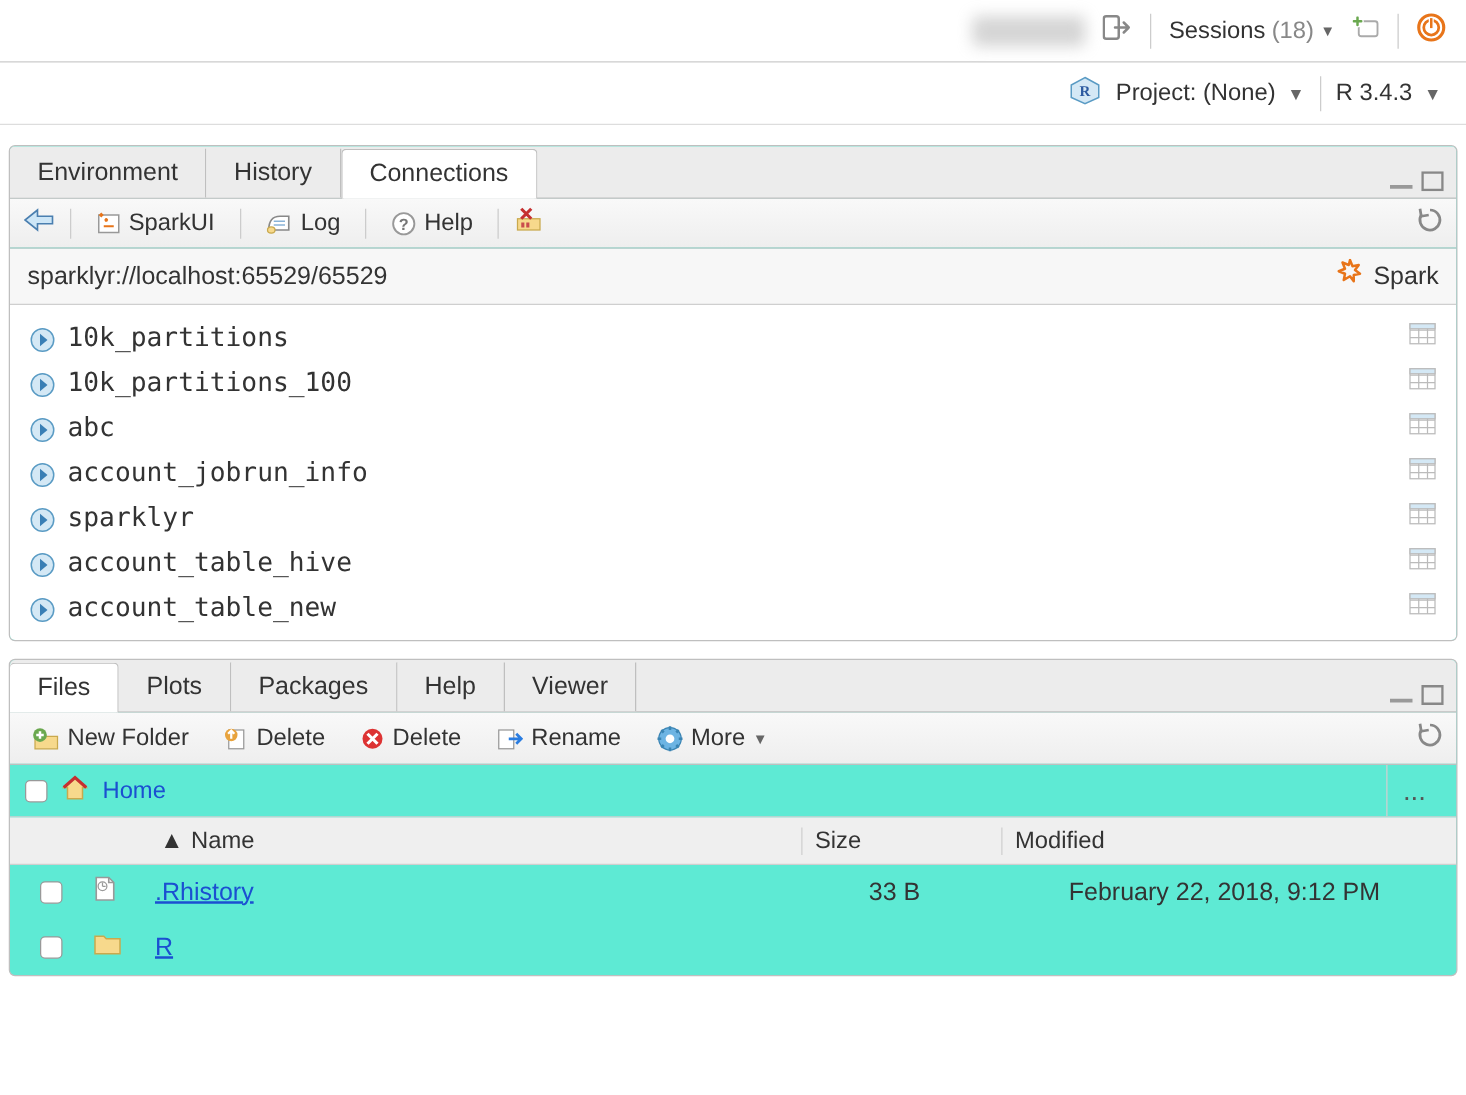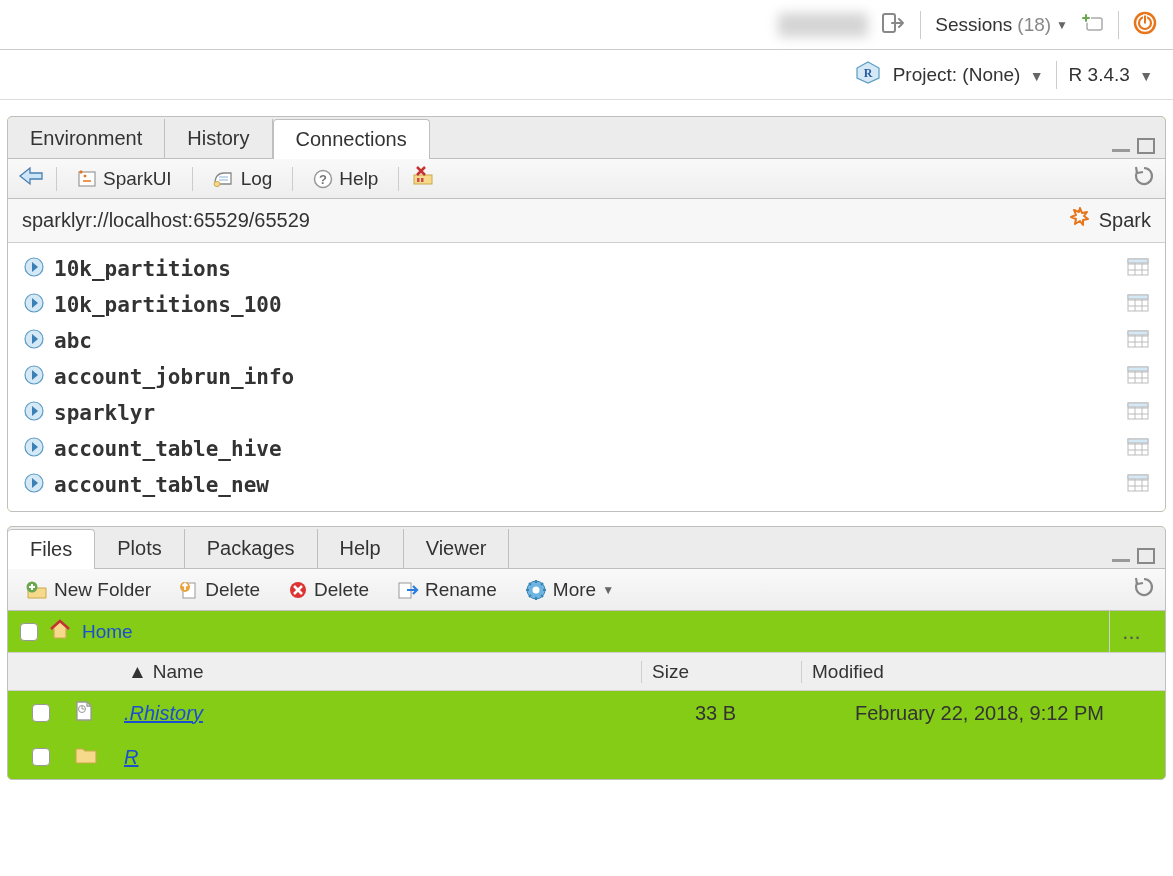--- a/index.html
+++ b/index.html
@@ -51,21 +51,21 @@
   }
   .projectbar .proj-label { color: #333;}
   .down-caret { font-size: 14px; color: #666; margin-left:4px;}
 
   
   .panel {
     margin: 16px 7px 0 7px;
     border: 1px solid #bfbfbf;
     border-radius: 5px;
     overflow: hidden;
-    background: #84cc16;
+    background: #5eead4;
   }
 
   
   .tabs {
     display: flex;
     align-items: flex-end;
     background: #ececec;
     border-bottom: 1px solid #bfbfbf;
     height: 42px;
     position: relative;
@@ -133,21 +133,21 @@
   
   .tablelist {
     padding: 8px 0;
     background:#fff;
   }
   .trow {
     display:flex;align-items:center;justify-content:space-between;
     padding: 6px 16px;
     font-size: 21px;
   }
-  .trow .left {display:flex;align-items:flex-start;gap:10px;font-weight:bold;}
+  .trow .left {display:flex;align-items:flex-end;gap:10px;}
   .tname { font-family: "Lucida Console", Monaco, monospace; font-size:21px;}
   .play-icon svg { display:block; }
 
   
   .panel2 { margin-top: 14px; }
 
   .filetoolbar {
     display:flex;align-items:center;
     height:42px;
     border-bottom:1px solid #bfbfbf;
@@ -193,21 +193,21 @@
   .filecols .c5{width:364px;border-left:1px solid #cfcfcf;padding-left:10px;}
 
   .filerow {
     display:flex;align-items:center;
     height:44px;
     font-size:20px;
   }
   .filerow .c1{width:66px;display:flex;justify-content:center;}
   .filerow .c2{flex:0 0 50px;display:flex;justify-content:flex-start;}
   .filerow .c3{flex:1;display:flex;align-items:center;gap:0px;}
-  .filerow .c3 .fname{color:#1b4fd1;font-style:italic;}
+  .filerow .c3 .fname{color:#1b4fd1;}
   .filerow .c4{width:160px;padding-left:10px;}
   .filerow .c5{width:320px;padding-left:10px;}
 
   input[type=checkbox]{
     width:18px;height:18px;
     border:1.5px solid #999;border-radius:4px;
     appearance:none;background:#fff;cursor:pointer;
   }
 
   .small-caret { font-size:12px;color:#666;}

